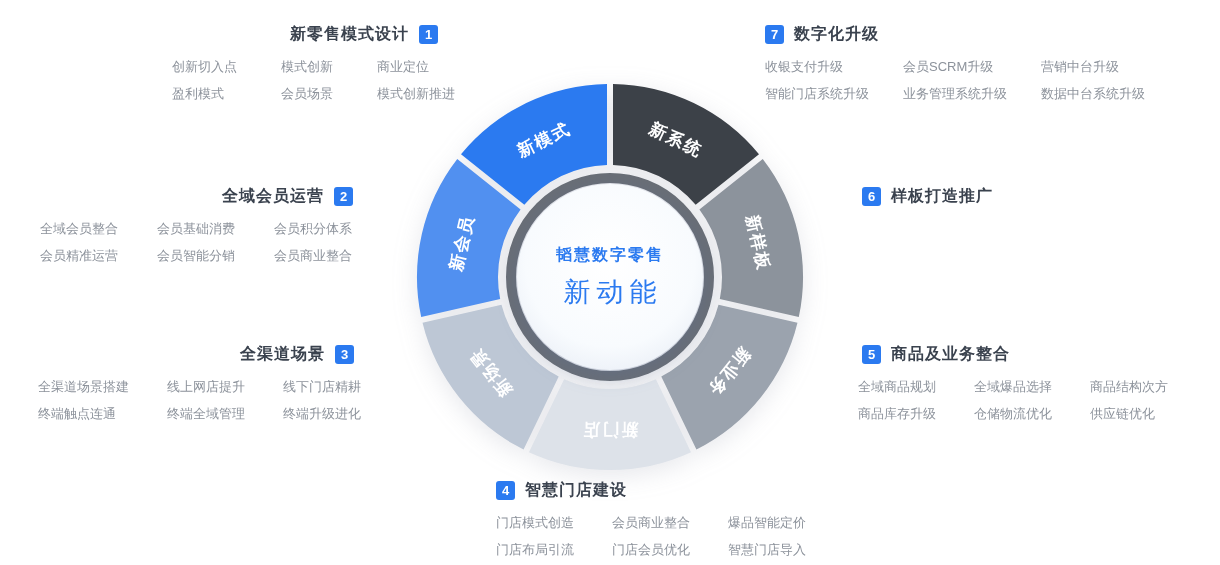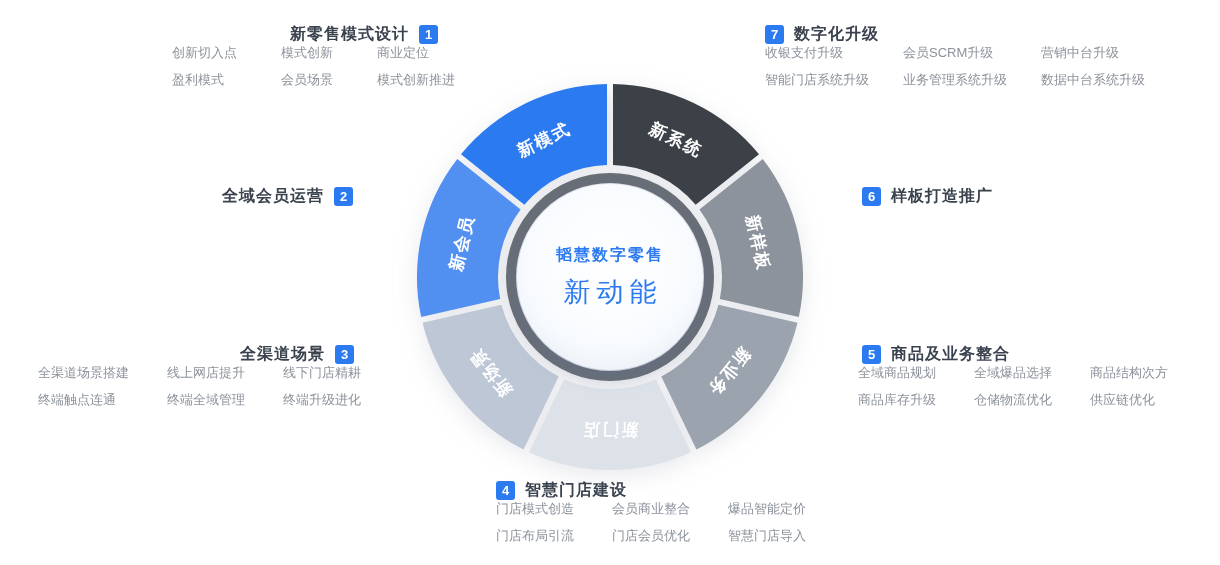--- a/index.html
+++ b/index.html
@@ -20,21 +20,21 @@
   .center-label .c2 { font-size:27px; font-weight:400; letter-spacing:6px; text-indent:6px; }
 
   
   .block { position:absolute; }
   .title-row { display:flex; align-items:center; gap:10px; height:20px; }
   .badge { width:19px; height:19px; border-radius:3px; color:#fff; font-size:13px;
     font-weight:700; display:flex; align-items:center; justify-content:center; flex:0 0 auto; }
   .title { font-size:16px; font-weight:700; color:#3a424e; letter-spacing:1px; white-space:nowrap; }
   .badge-right .badge { order:2; }
   .items { display:grid; grid-template-columns:repeat(3,auto); column-gap:38px; row-gap:9px;
-    justify-items:start; }
+    margin-top:14px; justify-items:start; }
   .item { font-size:13px; line-height:18px; color:#8c929b; white-space:nowrap; }
 
   .b1 { left:172px; top:24px; }  .b1 .title-row { margin-left:118px; } .b1 .items { column-gap:44px; }
   .b2 { left:40px;  top:186px; } .b2 .title-row { margin-left:182px; }
   .b3 { left:38px;  top:344px; } .b3 .title-row { margin-left:202px; }
   .b4 { left:496px; top:480px; }
   .b5 { left:858px; top:344px; } .b5 .title-row { margin-left:4px; }
   .b6 { left:858px; top:186px; } .b6 .title-row { margin-left:4px; }
   .b7 { left:765px; top:24px; }  .b7 .items { column-gap:34px;text-align:right; }
 </style>
@@ -56,20 +56,28 @@
         <span class="item">会员场景</span>
         <span class="item">模式创新推进</span>
       </div>
   </div>
 
   <div class="block b2">
     <div class="title-row badge-right">
       <span class="badge" style="background: rgb(43, 122, 240);">2</span>
       <span class="title">全域会员运营</span>
     </div>
+    <div class="items">
+        <span class="item">全域会员整合</span>
+        <span class="item">会员基础消费</span>
+        <span class="item">会员积分体系</span>
+        <span class="item">会员精准运营</span>
+        <span class="item">会员智能分销</span>
+        <span class="item">会员商业整合</span>
+      </div>
   </div>
 
   <div class="block b3">
     <div class="title-row badge-right">
       <span class="badge" style="background: rgb(43, 122, 240);">3</span>
       <span class="title">全渠道场景</span>
     </div>
     <div class="items">
         <span class="item">全渠道场景搭建</span>
         <span class="item">线上网店提升</span>

